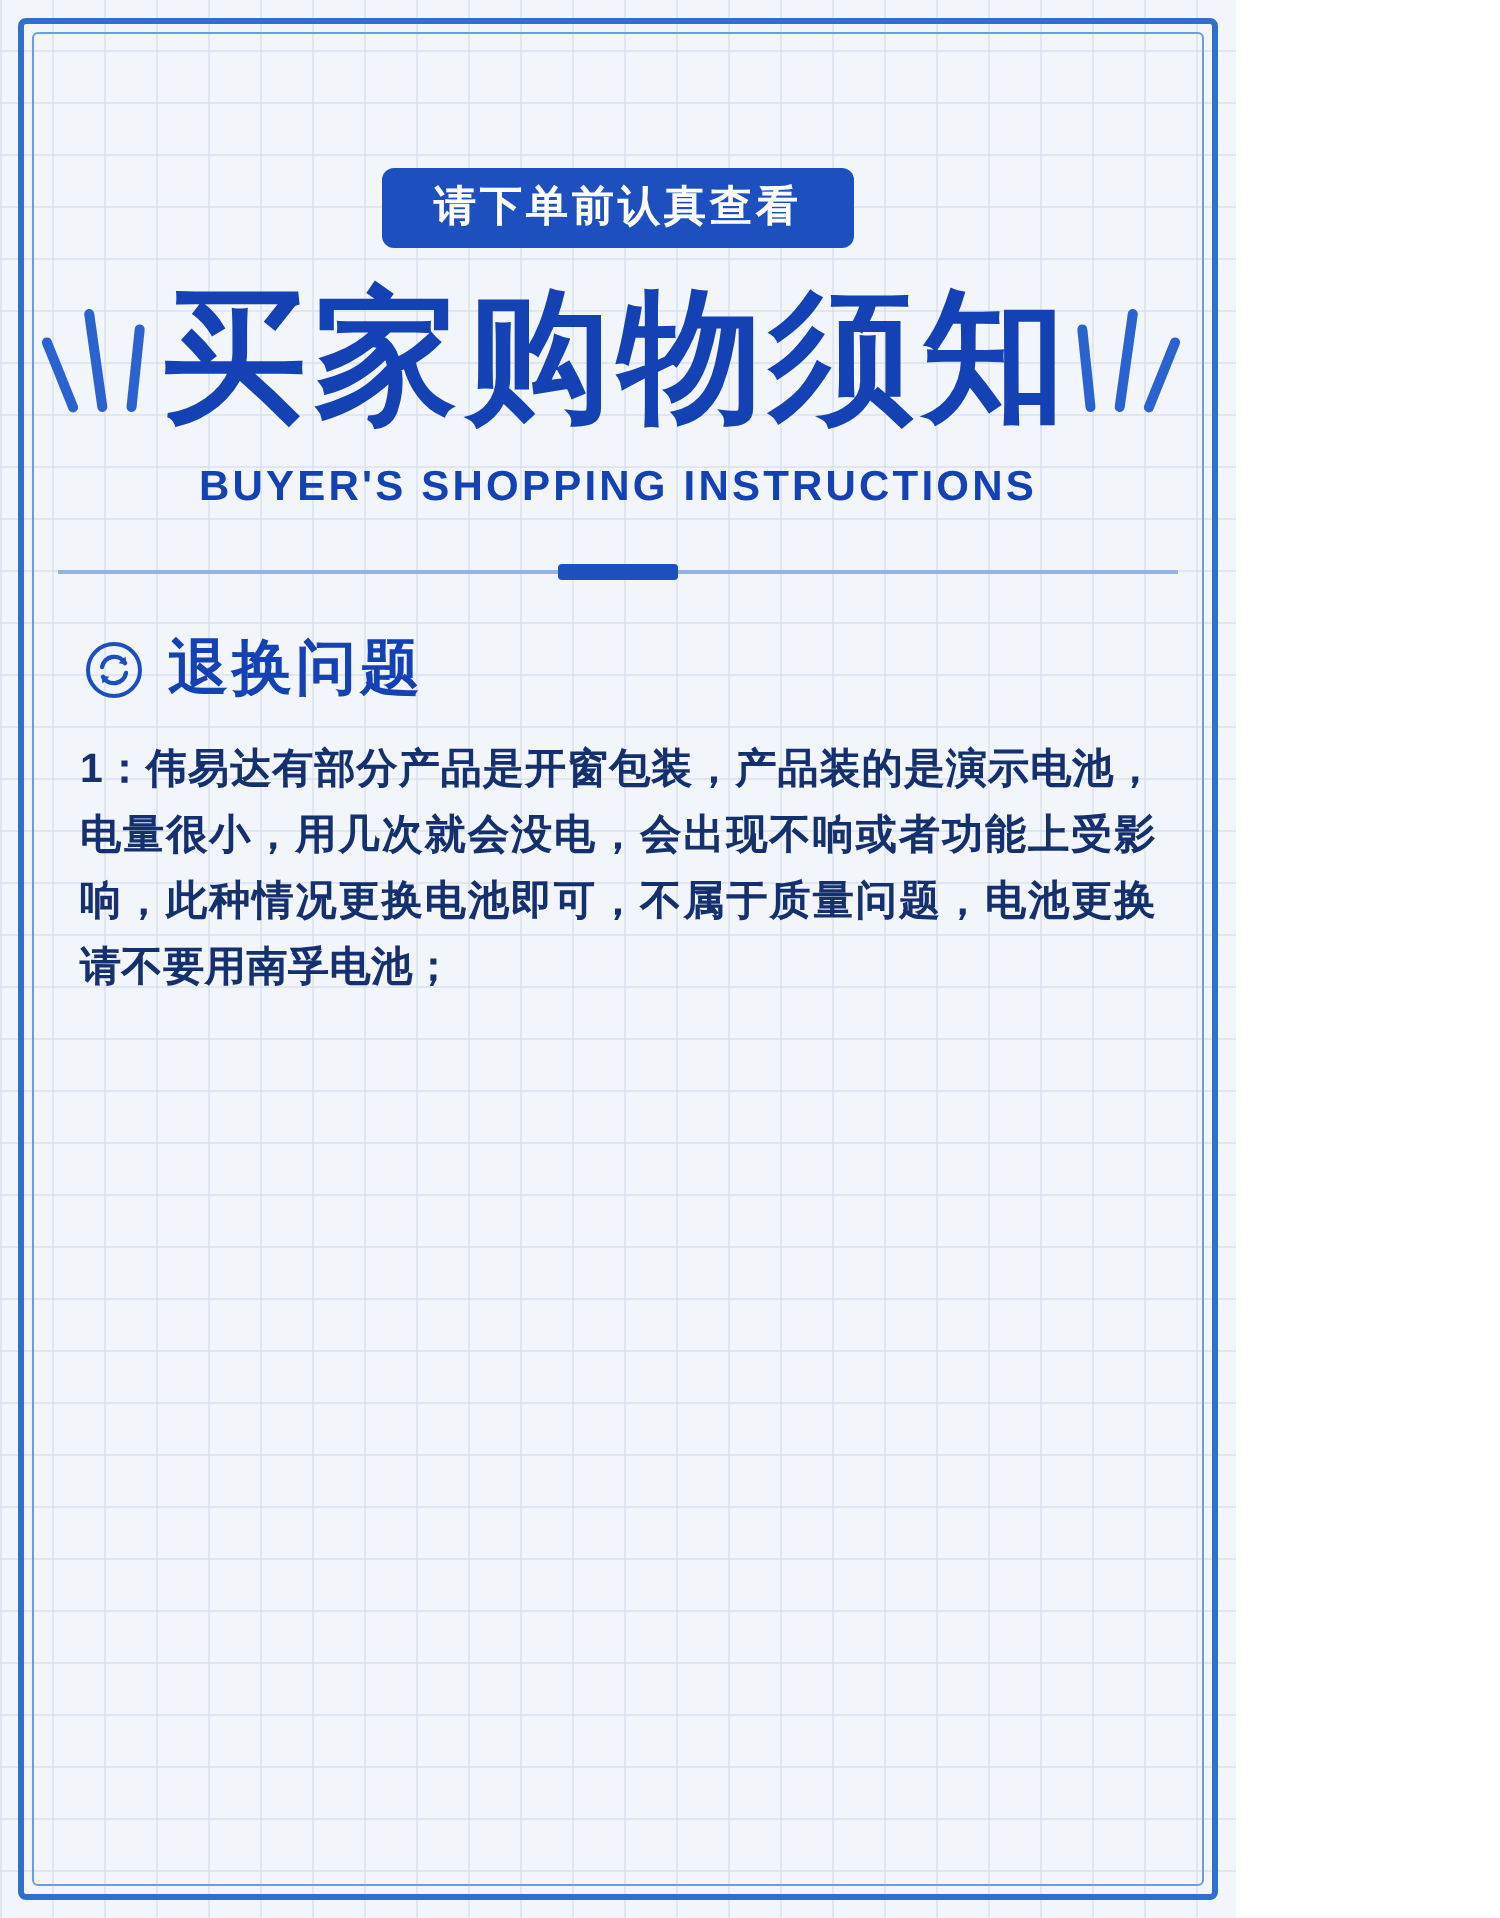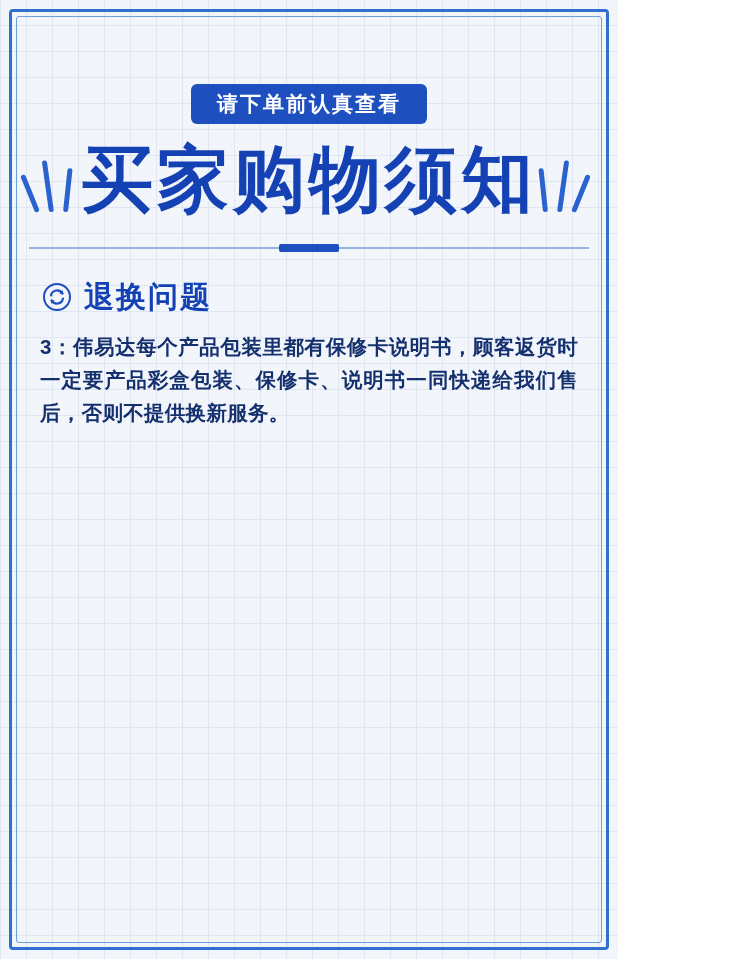--- a/index.html
+++ b/index.html
@@ -70,21 +70,21 @@
     letter-spacing: 2px;
     padding: 9px 26px 10px 26px;
     border-radius: 6px;
     line-height: 1;
     white-space: nowrap;
   }
 
   
   .title-row {
     display: flex;
-    align-items: flex-end;
+    align-items: flex-start;
     justify-content: center;
     margin-top: 18px;
   }
   .title-main {
     font-size: 72px;
     font-weight: bold;
     color: #1442b5;
     letter-spacing: 4px;
     line-height: 1.05;
     white-space: nowrap;
@@ -200,37 +200,38 @@
           <span></span>
       </span>
       <div class="title-main">买家购物须知</div>
       <span class="deco right">
         <span></span>
           <span></span>
           <span></span>
       </span>
     </div>
 
+    <div class="subtitle">BUYER'S SHOPPING INSTRUCTIONS</div>
 
     <div class="divider">
       <div class="line"></div>
       <div class="nub"></div>
     </div>
 
     <div class="section-head">
       <span class="refresh-icon">
         <svg width="30" height="30" viewBox="0 0 30 30" xmlns="http://www.w3.org/2000/svg">
           <circle cx="15" cy="15" r="13" fill="none" stroke="#1d4fbe" stroke-width="2"></circle>
           <path d="M9 13.5 A6.2 6.2 0 0 1 20.5 11.6" fill="none" stroke="#1d4fbe" stroke-width="2.2" stroke-linecap="round"></path>
           <path d="M21 16.5 A6.2 6.2 0 0 1 9.5 18.4" fill="none" stroke="#1d4fbe" stroke-width="2.2" stroke-linecap="round"></path>
           <path d="M20.8 8.2 L21.2 12.2 L17.3 11.6 Z" fill="#1d4fbe"></path>
           <path d="M9.2 21.8 L8.8 17.8 L12.7 18.4 Z" fill="#1d4fbe"></path>
         </svg>
       </span>
       <div class="section-title">退换问题</div>
     </div>
 
     <div class="body">
-      <p class="para">3：伟易达每个产品包装里都有保修卡说明书，顾客返货时一定要产品彩盒包装、保修卡、说明书一同快递给我们售后，否则不提供换新服务。</p>
+      <p class="para">1：伟易达有部分产品是开窗包装，产品装的是演示电池，电量很小，用几次就会没电，会出现不响或者功能上受影响，此种情况更换电池即可，不属于质量问题，电池更换请不要用南孚电池；</p>
     </div>
 
   </div>
 </div>
 
 </body></html>

